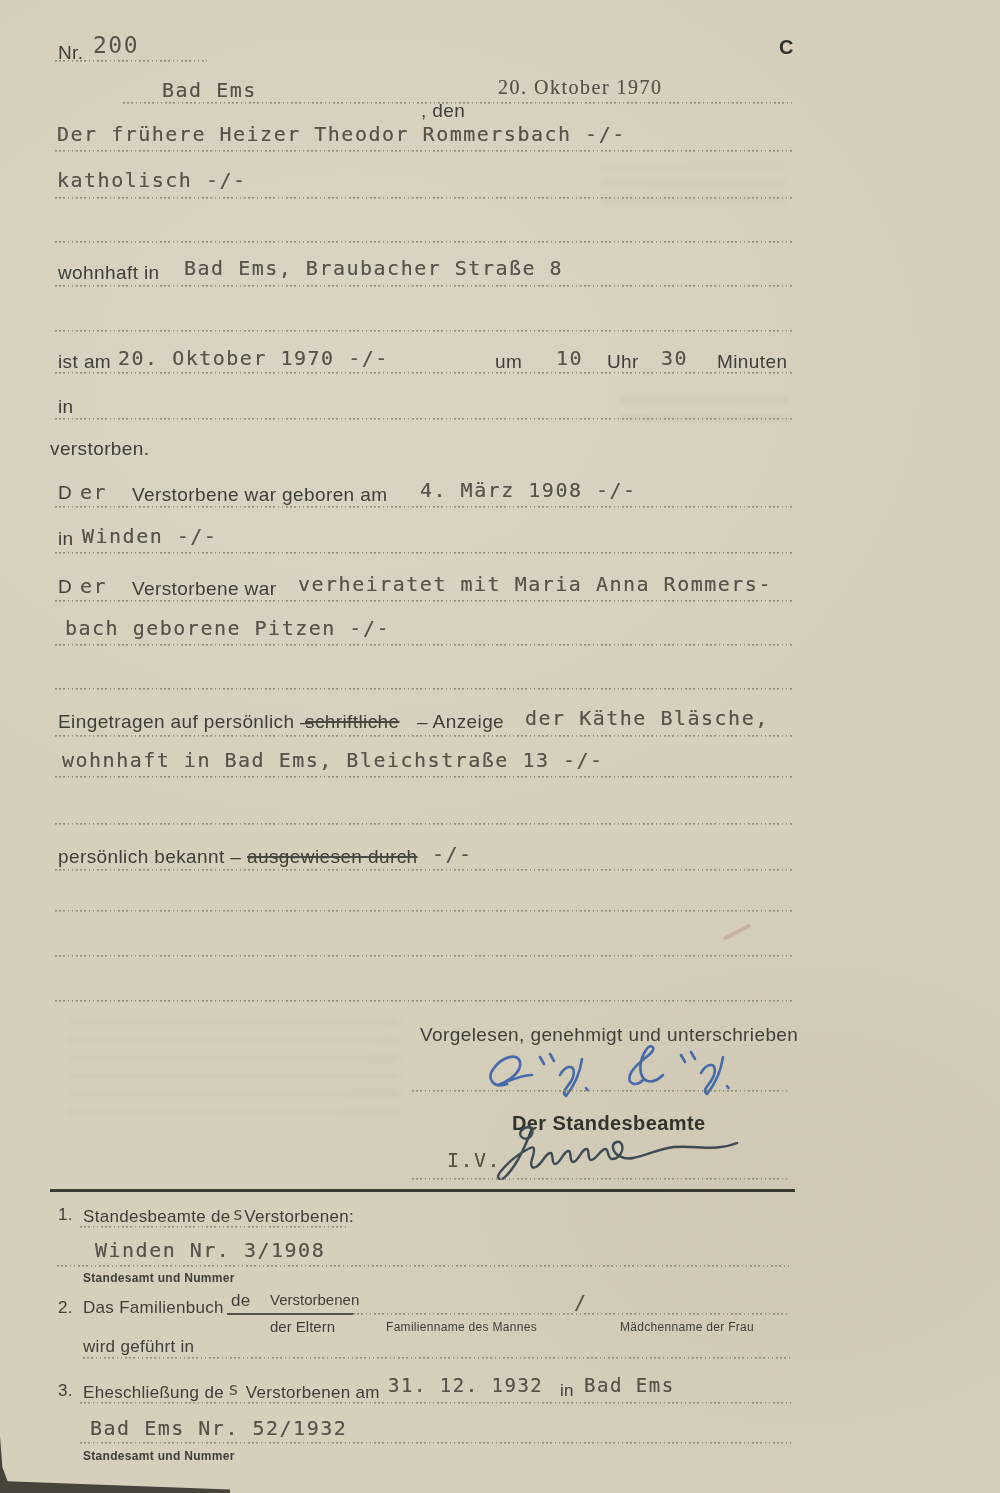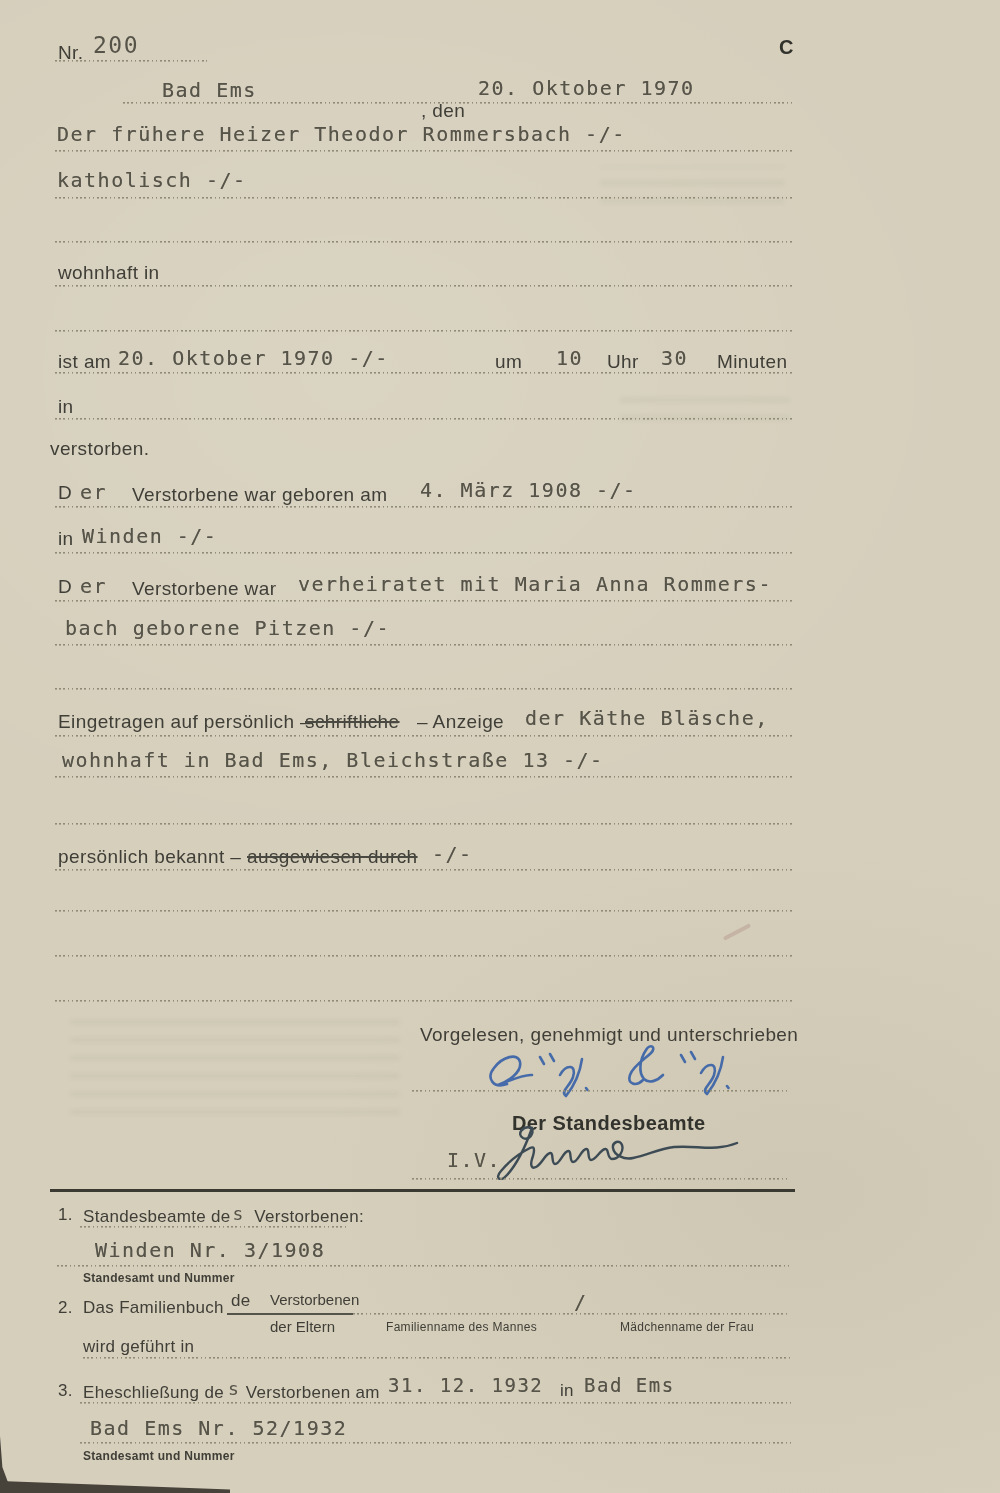--- a/index.html
+++ b/index.html
@@ -45,32 +45,33 @@
   <div class="bleed" style="left:620px;top:385px;width:170px;height:36px;"></div>
   <div class="stain" style="left:722px;top:930px;width:30px;height:4px;transform:rotate(-28deg);"></div>
 
   <span class="t printed" style="left:58px;top:42px;">Nr.</span>
   <span class="t typed-big" style="left:93px;top:32px;">200</span>
   <div class="dot" style="left:55px;top:60px;width:152px;"></div>
   <span class="t printed bold" style="left:779px;top:36px;font-size:20px;color:#32322d;">C</span>
 
   <span class="t typed" style="left:162px;top:78px;">Bad Ems</span>
   <span class="t printed" style="left:421px;top:100px;">, den</span>
-  <span class="t typed" style="left:478px;top:76px;">20. Oktober 1970</span>
+  <span class="t typed" style="left:498px;top:76px;font-family:Liberation Serif, serif;">20. Oktober 1970</span>
   <div class="dot" style="left:123px;top:102px;width:669px;"></div>
 
   <span class="t typed" style="left:57px;top:122px;">Der frühere Heizer Theodor Rommersbach -/-</span>
   <div class="dot" style="left:55px;top:150px;width:737px;"></div>
 
   <span class="t typed" style="left:57px;top:168px;">katholisch -/-</span>
   <div class="dot" style="left:55px;top:197px;width:737px;"></div>
 
   <div class="dot" style="left:55px;top:241px;width:737px;"></div>
 
   <span class="t printed" style="left:58px;top:262px;">wohnhaft in</span>
+  <span class="t typed" style="left:184px;top:256px;">Bad Ems, Braubacher Straße 8</span>
   <div class="dot" style="left:55px;top:285px;width:737px;"></div>
 
   <div class="dot" style="left:55px;top:330px;width:737px;"></div>
 
   <span class="t printed" style="left:58px;top:351px;">ist am</span>
   <span class="t typed" style="left:118px;top:346px;">20. Oktober 1970 -/-</span>
   <span class="t printed" style="left:495px;top:351px;">um</span>
   <span class="t typed" style="left:556px;top:346px;">10</span>
   <span class="t printed" style="left:607px;top:351px;">Uhr</span>
   <span class="t typed" style="left:661px;top:346px;">30</span>
@@ -149,21 +150,21 @@
       <path d="M40 12 c-9 -3 -16 6 -9 10 c6 3 11 -4 9 -10"></path>
       <path d="M40 12 c-6 17 -14 35 -25 47 c-6 7 -13 4 -6 -4 c9 -11 21 -19 29 -23 c6 -3 4 5 2 11 c-2 7 0 10 4 8 c6 -3 9 -13 14 -14 c4 -1 1 11 5 11 c5 0 8 -12 13 -13 c4 -1 1 11 5 11 c5 0 8 -12 13 -13 c4 -1 1 11 5 11 c5 0 9 -10 14 -11 c4 -1 2 10 7 10 c7 0 12 -8 10 -14 c-2 -6 -10 -3 -9 3 c1 7 11 12 20 10 c15 -3 25 -9 41 -11 c23 -2 41 5 63 -4"></path>
     </g>
   </svg>
   <div class="dot" style="left:412px;top:1178px;width:378px;"></div>
 
   <div class="solid" style="left:50px;top:1189px;width:745px;height:3px;"></div>
 
   <span class="t printed-sm" style="left:58px;top:1205px;">1.</span>
   <div class="t" style="left:83px;top:1205px;">
-    <span class="printed-sm">Standesbeamte de</span><span class="typed-sm" style="position:relative;top:-2px;margin-left:2px;">s</span><span class="printed-sm" style="margin-left:10px;">Verstorbenen:</span>
+    <span class="printed-sm">Standesbeamte de</span><span class="typed-sm" style="position:relative;top:-2px;margin-left:2px;">s</span><span class="printed-sm" style="">Verstorbenen:</span>
   </div>
   <div class="dot" style="left:80px;top:1226px;width:268px;"></div>
 
   <span class="t typed" style="left:95px;top:1238px;">Winden Nr. 3/1908</span>
   <div class="dot" style="left:57px;top:1265px;width:733px;"></div>
   <span class="t printed-xs bold" style="left:83px;top:1271px;">Standesamt und Nummer</span>
 
   <span class="t printed-sm" style="left:58px;top:1298px;">2.</span>
   <span class="t printed-sm" style="left:83px;top:1298px;">Das Familienbuch</span>
   <span class="t printed-sm" style="left:231px;top:1291px;">de</span>

